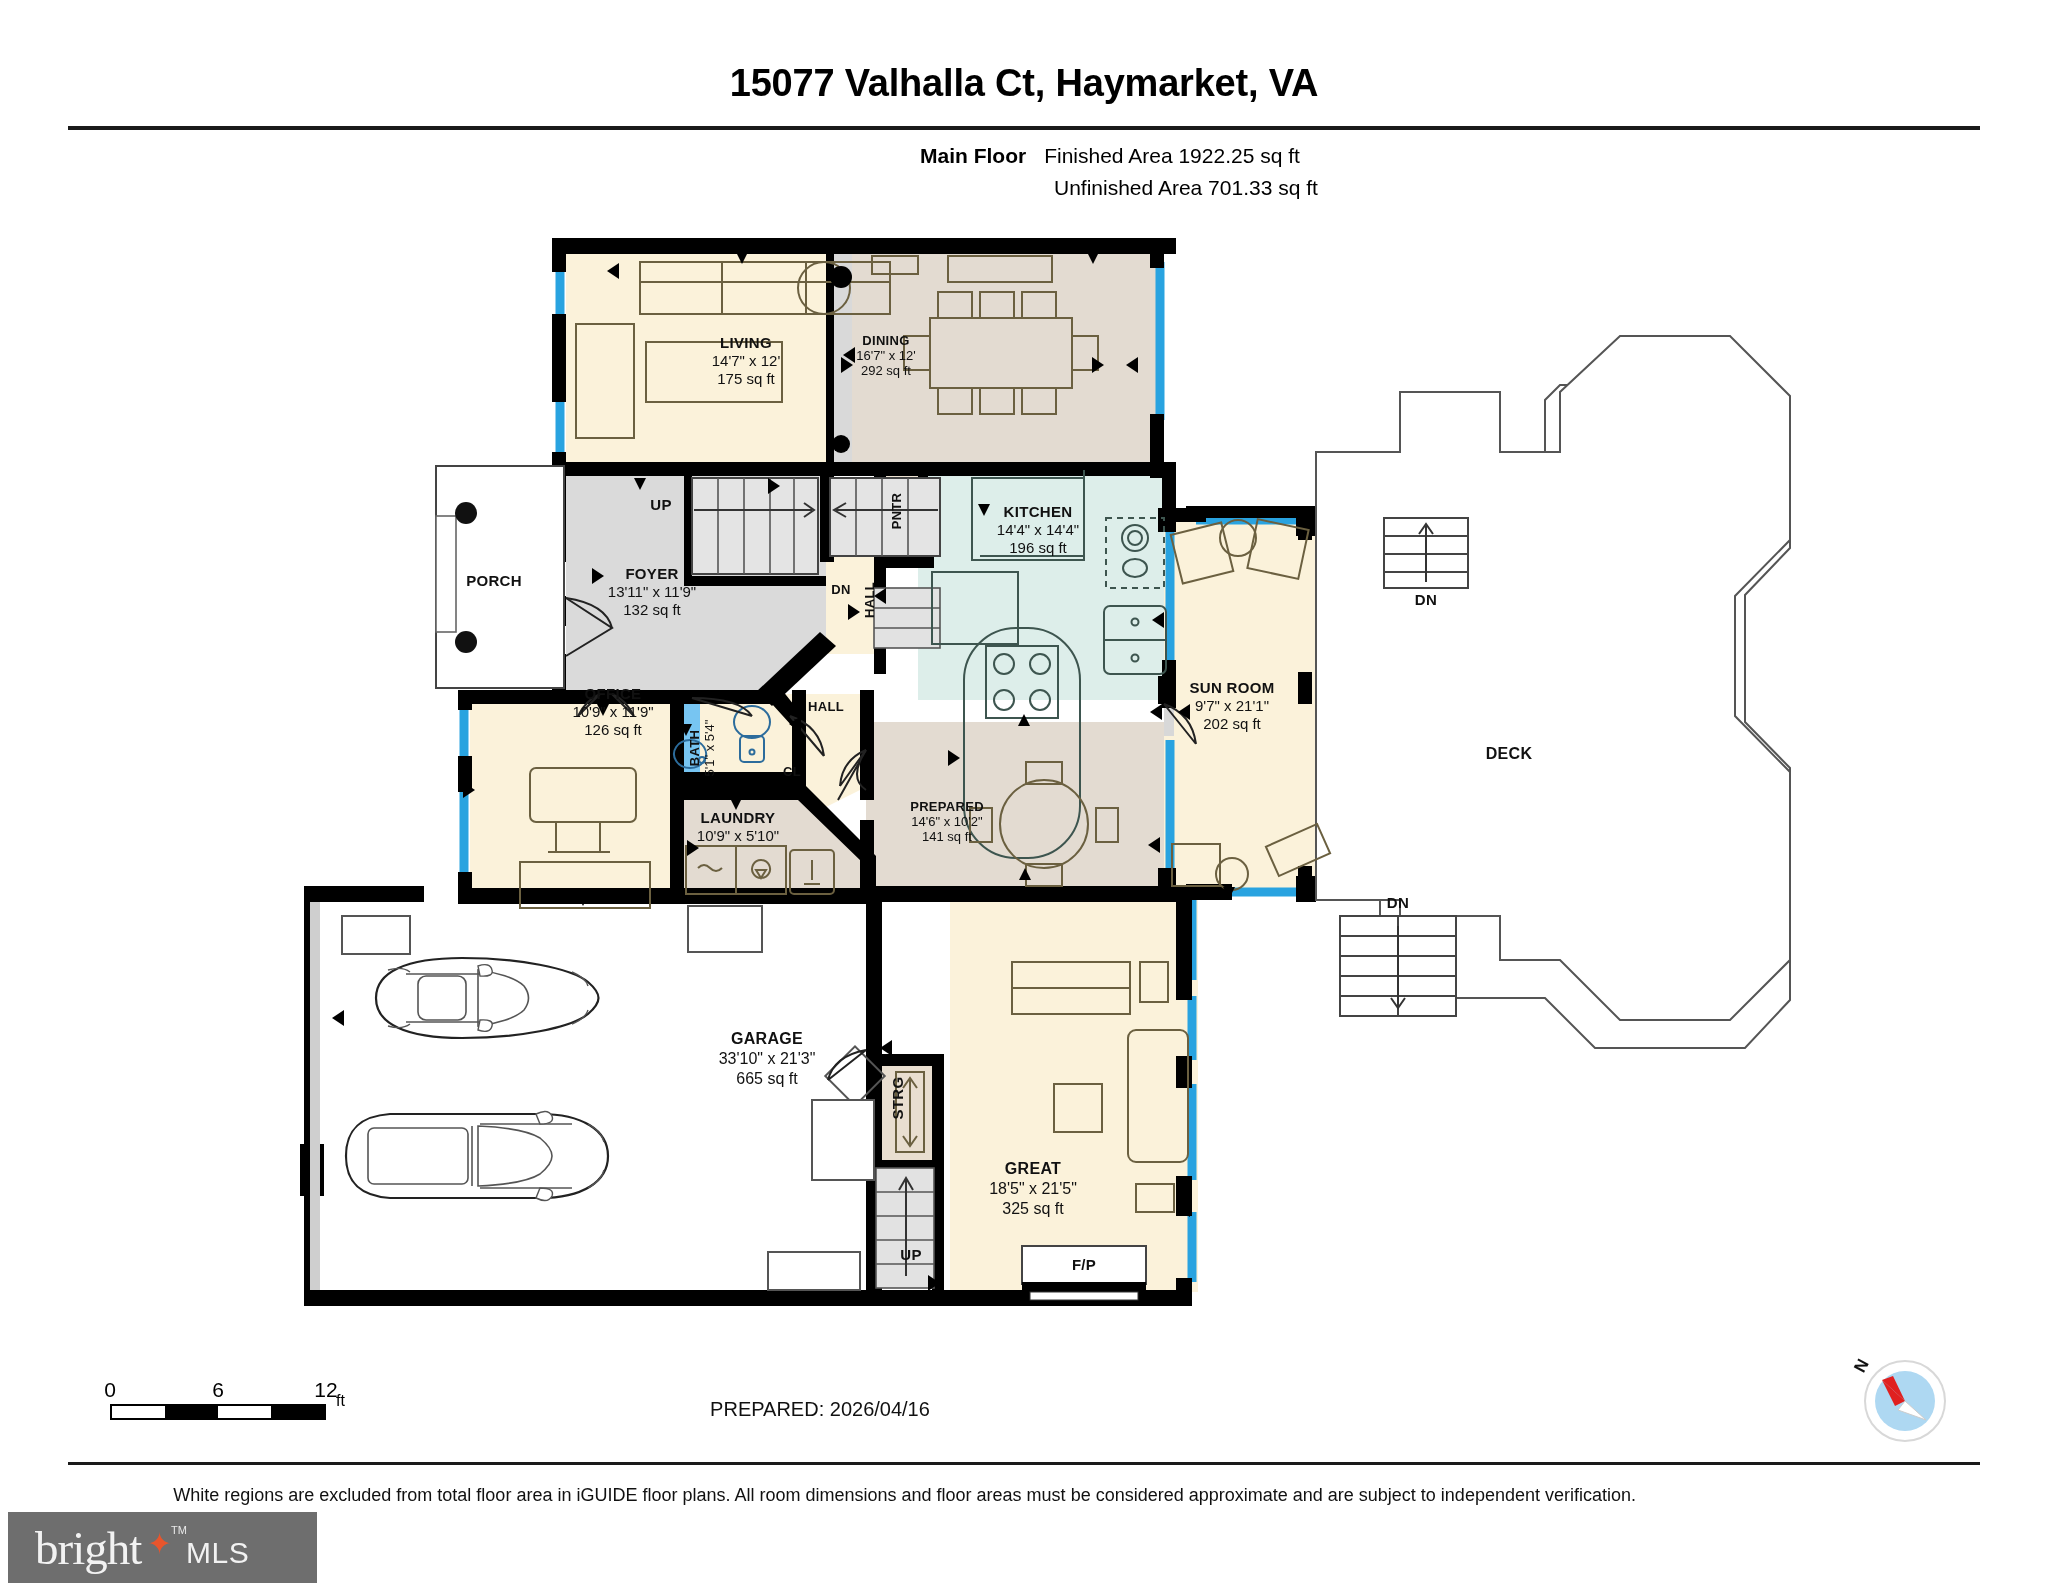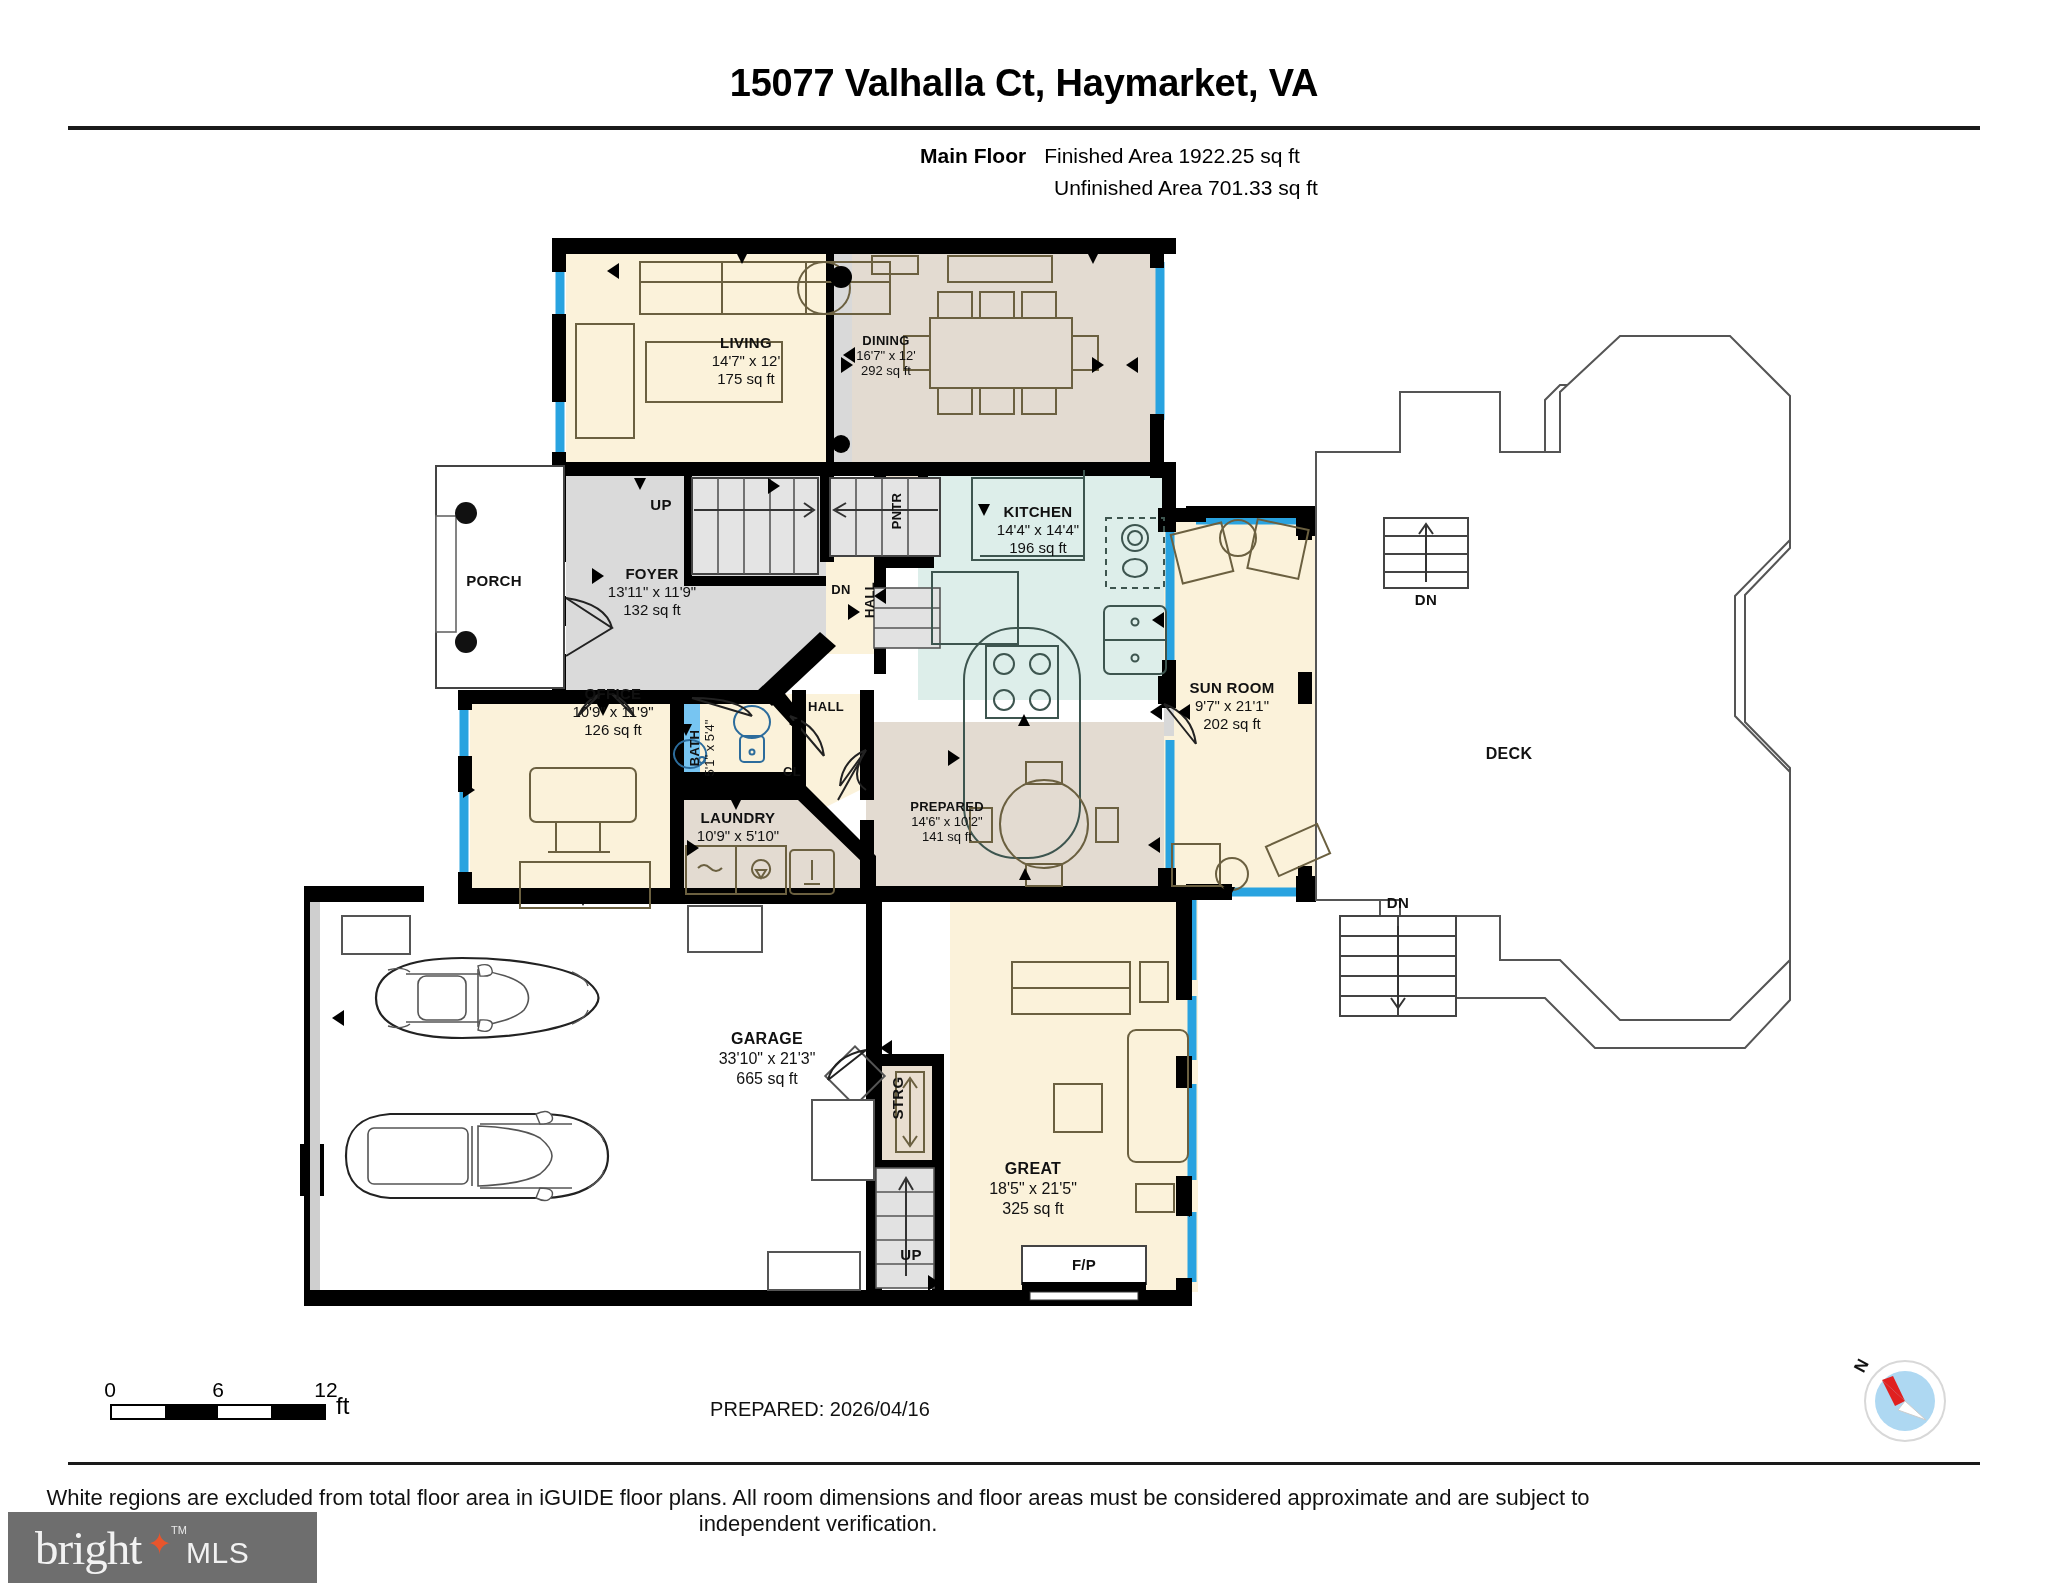--- a/index.html
+++ b/index.html
@@ -75,21 +75,21 @@
     box-sizing: border-box;
     background: #fff;
     display: flex;
   }
   #scalebar-bar i { display: block; height: 100%; width: 25%; }
   #scalebar-bar i.fill { background: #000; }
   #scalebar-unit {
     position: absolute;
     left: 226px;
     top: 14px;
-    font-size: 24px;
+    font-size: 16px;
   }
   #prepared {
     position: absolute;
     top: 1398px;
     left: 0;
     width: 1640px;
     text-align: center;
     font-size: 20px;
     color: #111;
   }
@@ -99,22 +99,22 @@
     left: 68px;
     width: 1912px;
     height: 3px;
     background: #1a1a1a;
   }
   #disclaimer {
     position: absolute;
     top: 1485px;
     left: 0;
     width: 1636px;
-    text-align: center;
-    font-size: 22px;
+    text-align: right;
+    font-size: 18px;
     color: #111;
   }
   #mls-logo {
     position: absolute;
     left: 8px;
     top: 1512px;
     width: 309px;
     height: 71px;
     background: #6e6e6e;
   }

